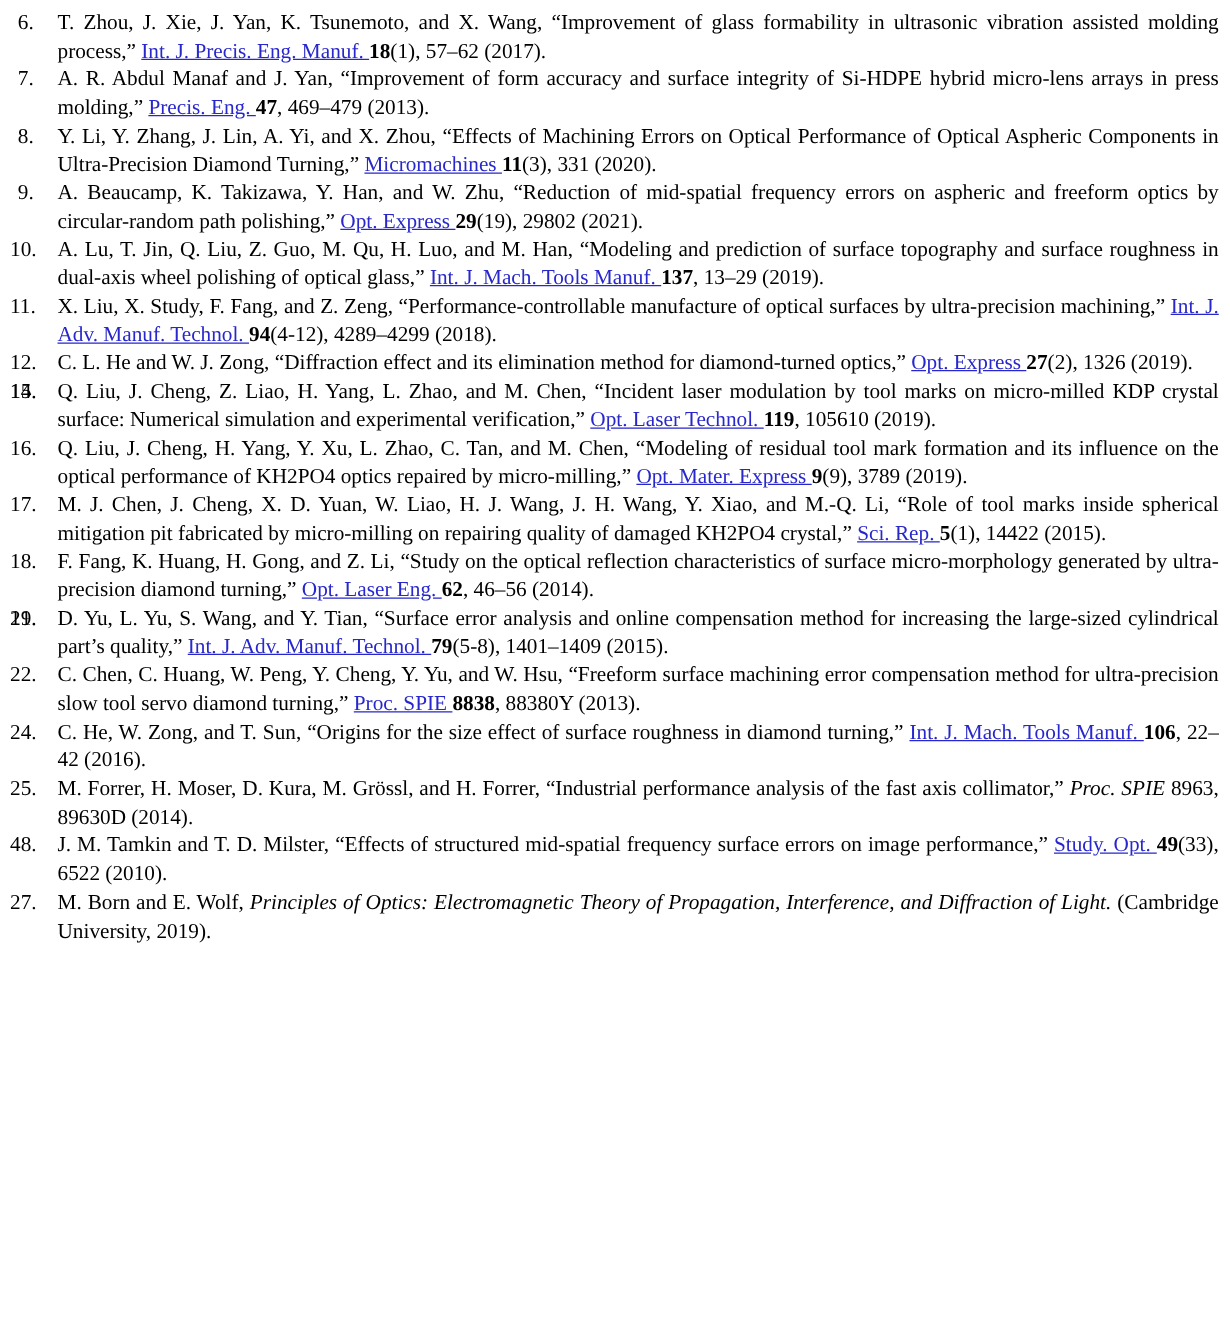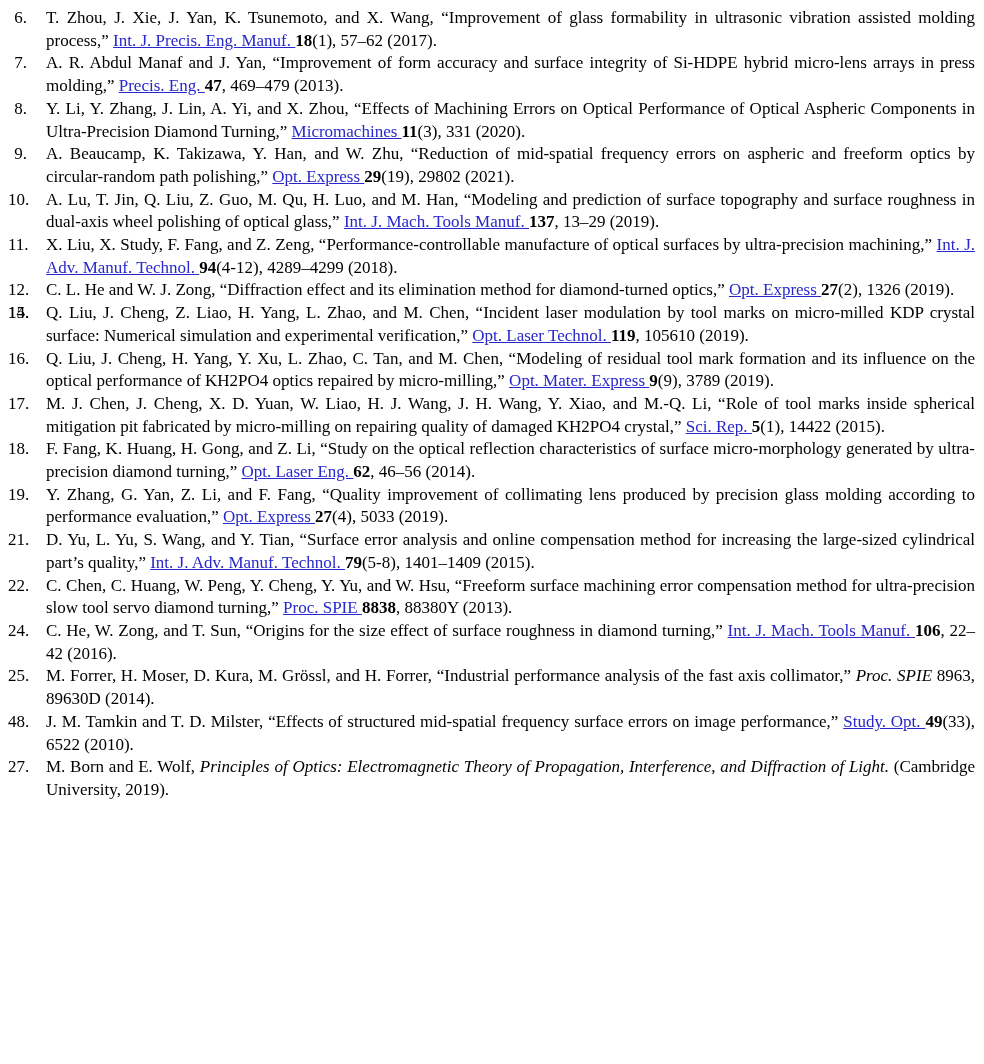--- a/index.html
+++ b/index.html
@@ -45,20 +45,20 @@
     <div class="ref"><span class="ref-number">8.</span><span class="ref-text"><span class="seg-plain">Y. Li, Y. Zhang, J. Lin, A. Yi, and X. Zhou, “Effects of Machining Errors on Optical Performance of Optical Aspheric Components in Ultra-Precision Diamond Turning,” </span><span class="seg-link">Micromachines </span><span class="seg-bold">11</span><span class="seg-plain">(3), 331 (2020).</span></span></div>
     <div class="ref"><span class="ref-number">9.</span><span class="ref-text"><span class="seg-plain">A. Beaucamp, K. Takizawa, Y. Han, and W. Zhu, “Reduction of mid-spatial frequency errors on aspheric and freeform optics by circular-random path polishing,” </span><span class="seg-link">Opt. Express </span><span class="seg-bold">29</span><span class="seg-plain">(19), 29802 (2021).</span></span></div>
     <div class="ref"><span class="ref-number">10.</span><span class="ref-text"><span class="seg-plain">A. Lu, T. Jin, Q. Liu, Z. Guo, M. Qu, H. Luo, and M. Han, “Modeling and prediction of surface topography and surface roughness in dual-axis wheel polishing of optical glass,” </span><span class="seg-link">Int. J. Mach. Tools Manuf. </span><span class="seg-bold">137</span><span class="seg-plain">, 13–29 (2019).</span></span></div>
     <div class="ref"><span class="ref-number">11.</span><span class="ref-text"><span class="seg-plain">X. Liu, X. Study, F. Fang, and Z. Zeng, “Performance-controllable manufacture of optical surfaces by ultra-precision machining,” </span><span class="seg-link">Int. J. Adv. Manuf. Technol. </span><span class="seg-bold">94</span><span class="seg-plain">(4-12), 4289–4299 (2018).</span></span></div>
     <div class="ref"><span class="ref-number">12.</span><span class="ref-text"><span class="seg-plain">C. L. He and W. J. Zong, “Diffraction effect and its elimination method for diamond-turned optics,” </span><span class="seg-link">Opt. Express </span><span class="seg-bold">27</span><span class="seg-plain">(2), 1326 (2019).</span></span></div>
     <div class="ref"><span class="ref-number">14.</span></div>
     <div class="ref"><span class="ref-number">15.</span><span class="ref-text"><span class="seg-plain">Q. Liu, J. Cheng, Z. Liao, H. Yang, L. Zhao, and M. Chen, “Incident laser modulation by tool marks on micro-milled KDP crystal surface: Numerical simulation and experimental verification,” </span><span class="seg-link">Opt. Laser Technol. </span><span class="seg-bold">119</span><span class="seg-plain">, 105610 (2019).</span></span></div>
     <div class="ref"><span class="ref-number">16.</span><span class="ref-text"><span class="seg-plain">Q. Liu, J. Cheng, H. Yang, Y. Xu, L. Zhao, C. Tan, and M. Chen, “Modeling of residual tool mark formation and its influence on the optical performance of KH2PO4 optics repaired by micro-milling,” </span><span class="seg-link">Opt. Mater. Express </span><span class="seg-bold">9</span><span class="seg-plain">(9), 3789 (2019).</span></span></div>
     <div class="ref"><span class="ref-number">17.</span><span class="ref-text"><span class="seg-plain">M. J. Chen, J. Cheng, X. D. Yuan, W. Liao, H. J. Wang, J. H. Wang, Y. Xiao, and M.-Q. Li, “Role of tool marks inside spherical mitigation pit fabricated by micro-milling on repairing quality of damaged KH2PO4 crystal,” </span><span class="seg-link">Sci. Rep. </span><span class="seg-bold">5</span><span class="seg-plain">(1), 14422 (2015).</span></span></div>
     <div class="ref"><span class="ref-number">18.</span><span class="ref-text"><span class="seg-plain">F. Fang, K. Huang, H. Gong, and Z. Li, “Study on the optical reflection characteristics of surface micro-morphology generated by ultra-precision diamond turning,” </span><span class="seg-link">Opt. Laser Eng. </span><span class="seg-bold">62</span><span class="seg-plain">, 46–56 (2014).</span></span></div>
-    <div class="ref"><span class="ref-number">19.</span><span class="ref-text"><span class="seg-plain">Y. Zhang, G. Yan, Z. Li, and F. Fang, “Quality improvement of collimating lens produced by precision glass molding according to performance evaluation,” </span><span class="seg-link">Opt. Express </span><span class="seg-bold">27</span><span class="seg-plain">(4), 5033 (2019).</span></span></div>
+    <div class="ref"><span class="ref-number">19.</span></div>
     <div class="ref"><span class="ref-number">21.</span><span class="ref-text"><span class="seg-plain">D. Yu, L. Yu, S. Wang, and Y. Tian, “Surface error analysis and online compensation method for increasing the large-sized cylindrical part’s quality,” </span><span class="seg-link">Int. J. Adv. Manuf. Technol. </span><span class="seg-bold">79</span><span class="seg-plain">(5-8), 1401–1409 (2015).</span></span></div>
     <div class="ref"><span class="ref-number">22.</span><span class="ref-text"><span class="seg-plain">C. Chen, C. Huang, W. Peng, Y. Cheng, Y. Yu, and W. Hsu, “Freeform surface machining error compensation method for ultra-precision slow tool servo diamond turning,” </span><span class="seg-link">Proc. SPIE </span><span class="seg-bold">8838</span><span class="seg-plain">, 88380Y (2013).</span></span></div>
     <div class="ref"><span class="ref-number">24.</span><span class="ref-text"><span class="seg-plain">C. He, W. Zong, and T. Sun, “Origins for the size effect of surface roughness in diamond turning,” </span><span class="seg-link">Int. J. Mach. Tools Manuf. </span><span class="seg-bold">106</span><span class="seg-plain">, 22–42 (2016).</span></span></div>
     <div class="ref"><span class="ref-number">25.</span><span class="ref-text"><span class="seg-plain">M. Forrer, H. Moser, D. Kura, M. Grössl, and H. Forrer, “Industrial performance analysis of the fast axis collimator,” </span><span class="seg-italic">Proc. SPIE</span><span class="seg-plain"> 8963, 89630D (2014).</span></span></div>
     <div class="ref"><span class="ref-number">48.</span><span class="ref-text"><span class="seg-plain">J. M. Tamkin and T. D. Milster, “Effects of structured mid-spatial frequency surface errors on image performance,” </span><span class="seg-link">Study. Opt. </span><span class="seg-bold">49</span><span class="seg-plain">(33), 6522 (2010).</span></span></div>
     <div class="ref"><span class="ref-number">27.</span><span class="ref-text"><span class="seg-plain">M. Born and E. Wolf, </span><span class="seg-italic">Principles of Optics: Electromagnetic Theory of Propagation, Interference, and Diffraction of Light.</span><span class="seg-plain"> (Cambridge University, 2019).</span></span></div>
   </div>
 
 </body></html>

